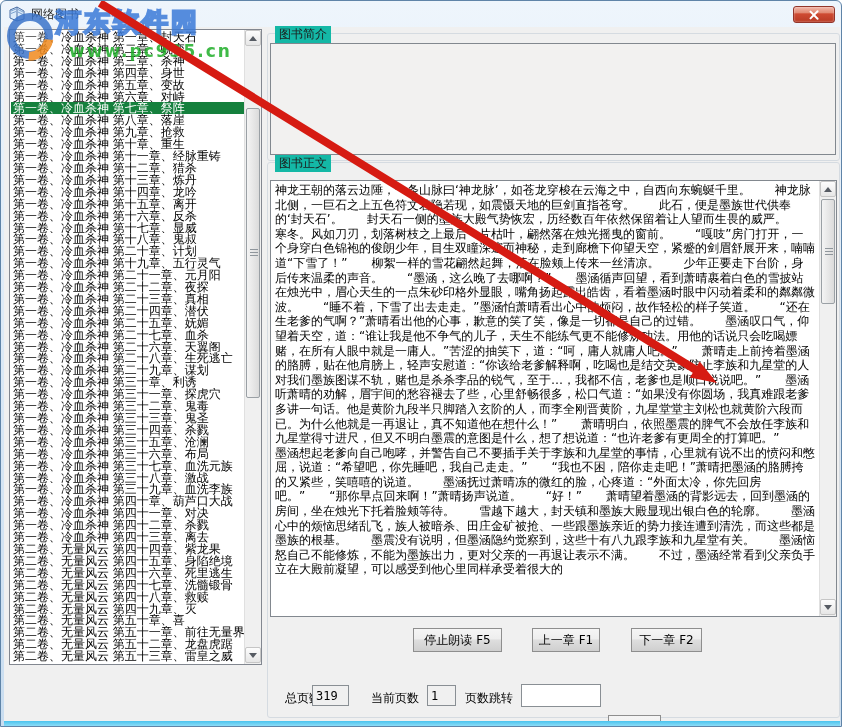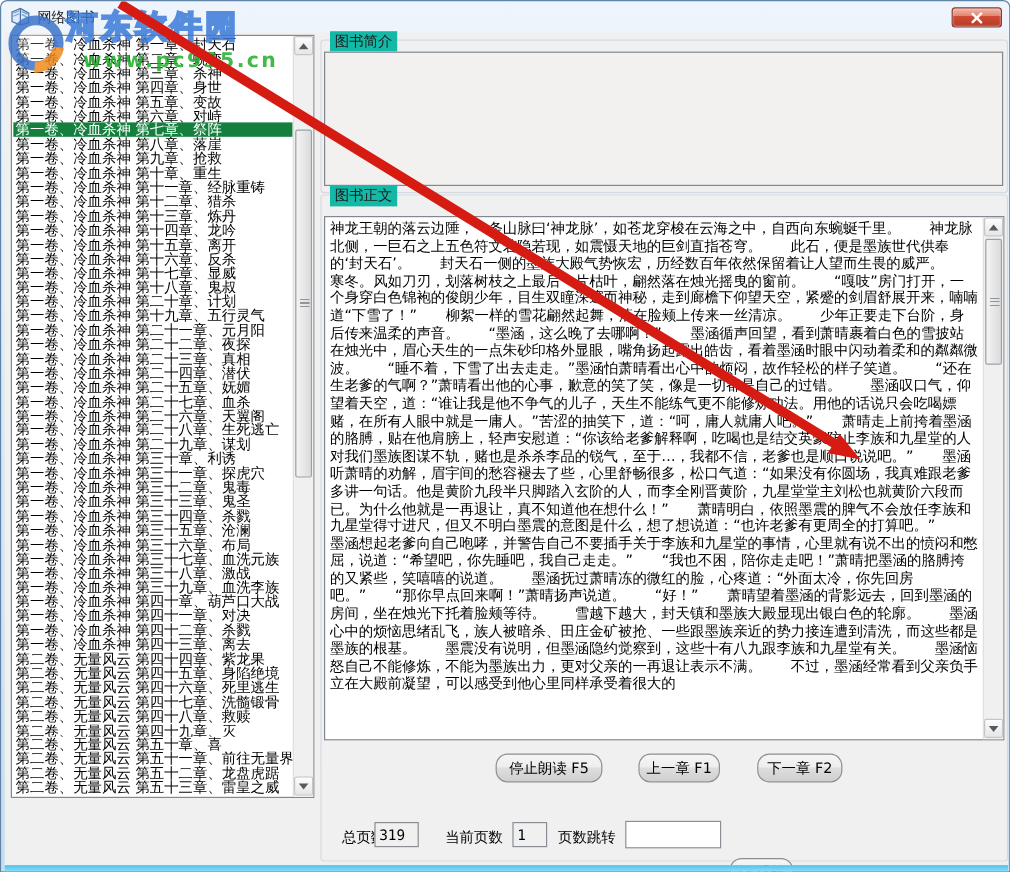--- a/index.html
+++ b/index.html
@@ -37,21 +37,21 @@
   .sb-thumb::after{content:"";position:absolute;left:3px;top:50%;width:8px;height:7px;margin-top:-4px;
     background:repeating-linear-gradient(#8f969c 0 1px,transparent 1px 3px);}
   
   .groupbox{position:absolute;border:1px solid #d5dbe1;border-radius:3px;}
   .group-label{position:absolute;top:-8px;left:7px;background:#14b8a6;padding:0 4px;font-size:12px;color:#1c1c1c;}
   
   #intro-edit{position:absolute;left:2px;top:9px;width:566px;height:112px;background:#f2f1f0;border:1px solid #82888f;}
   #body-edit{position:absolute;left:2px;top:17px;width:567px;height:437px;background:#fff;border:1px solid #82888f;}
   #body-text{position:absolute;left:4px;top:2px;width:540px;height:428px;font-size:12px;line-height:14.6px;color:#000;overflow:hidden;}
   
-  .win-btn{position:absolute;border:1px solid #8e8e8e;border-radius:10px;color:#000;font-size:12px;cursor:pointer;
+  .win-btn{position:absolute;border:1px solid #8e8e8e;border-radius:0;color:#000;font-size:12px;cursor:pointer;
     background:linear-gradient(#f5f5f5,#eeeeee 45%,#dedede 50%,#cfcfcf);display:flex;align-items:center;justify-content:center;gap:4px;}
   
   .plabel{position:absolute;font-size:12px;color:#000;}
   .field{position:absolute;border:1px solid #898f94;background:#f0f0f0;font-size:12px;font-family:"DejaVu Sans Mono",monospace;padding:0 3px;color:#000;}
   .tinput{position:absolute;border:1px solid #898f94;background:#fff;font-size:12px;padding:0 3px;color:#000;font-family:"DejaVu Sans",sans-serif;}
   .mag-icon{position:relative;width:14px;height:14px;display:inline-block;}
   .mag-icon::before{content:"";position:absolute;left:1px;top:1px;width:8px;height:8px;border:2px solid #4d7aa8;border-radius:50%;}
   .mag-icon::after{content:"";position:absolute;left:10px;top:9px;width:2.4px;height:6px;background:#4d7aa8;transform:rotate(-45deg);}
   .pin-icon{position:relative;width:12px;height:14px;display:inline-block;}
   .pin-icon::before{content:"";position:absolute;left:1px;top:1px;width:10px;height:10px;background:#26a822;border-radius:50% 50% 50% 0;transform:rotate(-45deg);}

